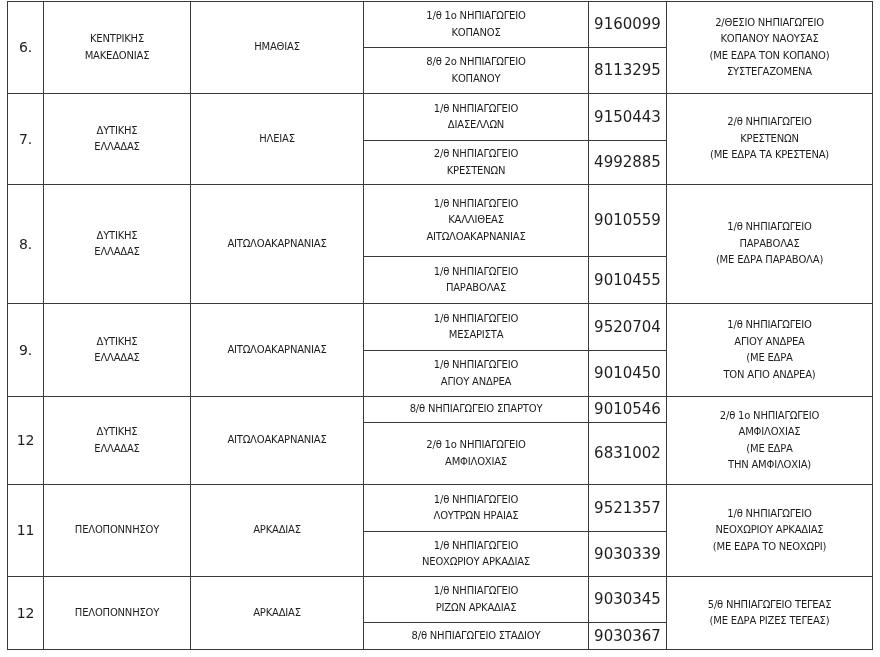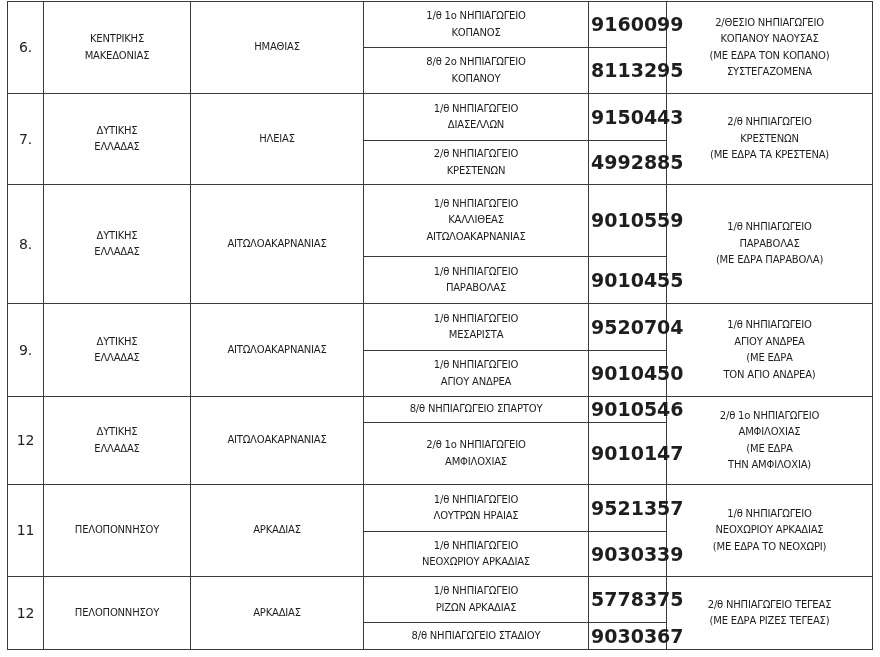--- a/index.html
+++ b/index.html
@@ -4,21 +4,21 @@
 <style>
   html, body { margin: 0; padding: 0; background: #ffffff; }
   body { width: 880px; height: 657px; overflow: hidden; position: relative;
          font-family: "DejaVu Sans", "Liberation Sans", sans-serif; color: #1e1e1e; }
   #doc-table { position: absolute; left: 7px; top: 1px; border-collapse: collapse;
                table-layout: fixed; width: 865px; }
   #doc-table td { border: 1.5px solid #3a3a3a; text-align: center; vertical-align: middle;
                   font-size: 10px; line-height: 16.5px; padding: 0 2px; white-space: pre-line;
                   letter-spacing: -0.2px; }
   #doc-table td.num { font-size: 14px; }
-  #doc-table td.code { font-size: 19px; letter-spacing: 0; font-weight: bold; }
+  #doc-table td.code { font-size: 15px; letter-spacing: 0; }
   #doc-table td.sub { border-top: 1px solid #555; }
 </style>
 </head>
 <body>
 
 <table id="doc-table">
   <colgroup>
     <col style="width:36px">
       <col style="width:147px">
       <col style="width:173px">
@@ -111,21 +111,21 @@
       <td>8/θ ΝΗΠΙΑΓΩΓΕΙΟ ΣΠΑΡΤΟΥ</td>
       <td class="code">9010546</td>
       <td rowspan="2">2/θ 1ο ΝΗΠΙΑΓΩΓΕΙΟ
 ΑΜΦΙΛΟΧΙΑΣ
 (ΜΕ ΕΔΡΑ
 ΤΗΝ ΑΜΦΙΛΟΧΙΑ)</td>
     </tr>
     <tr style="height:62px">
       <td class="sub">2/θ 1ο ΝΗΠΙΑΓΩΓΕΙΟ
 ΑΜΦΙΛΟΧΙΑΣ</td>
-      <td class="code sub">9010147</td>
+      <td class="code sub">6831002</td>
     </tr>
 
     <tr style="height:47px">
       <td class="num" rowspan="2">11</td>
       <td rowspan="2">ΠΕΛΟΠΟΝΝΗΣΟΥ</td>
       <td rowspan="2">ΑΡΚΑΔΙΑΣ</td>
       <td>1/θ ΝΗΠΙΑΓΩΓΕΙΟ
 ΛΟΥΤΡΩΝ ΗΡΑΙΑΣ</td>
       <td class="code">9521357</td>
       <td rowspan="2">1/θ ΝΗΠΙΑΓΩΓΕΙΟ
@@ -137,22 +137,22 @@
 ΝΕΟΧΩΡΙΟΥ ΑΡΚΑΔΙΑΣ</td>
       <td class="code sub">9030339</td>
     </tr>
 
     <tr style="height:46px">
       <td class="num" rowspan="2">12</td>
       <td rowspan="2">ΠΕΛΟΠΟΝΝΗΣΟΥ</td>
       <td rowspan="2">ΑΡΚΑΔΙΑΣ</td>
       <td>1/θ ΝΗΠΙΑΓΩΓΕΙΟ
 ΡΙΖΩΝ ΑΡΚΑΔΙΑΣ</td>
-      <td class="code">5778375</td>
-      <td rowspan="2">2/θ ΝΗΠΙΑΓΩΓΕΙΟ ΤΕΓΕΑΣ
+      <td class="code">9030345</td>
+      <td rowspan="2">5/θ ΝΗΠΙΑΓΩΓΕΙΟ ΤΕΓΕΑΣ
 (ΜΕ ΕΔΡΑ ΡΙΖΕΣ ΤΕΓΕΑΣ)</td>
     </tr>
     <tr style="height:27px">
       <td class="sub">8/θ ΝΗΠΙΑΓΩΓΕΙΟ ΣΤΑΔΙΟΥ</td>
       <td class="code sub">9030367</td>
     </tr>
   </tbody>
 </table>
 
 </body></html>

